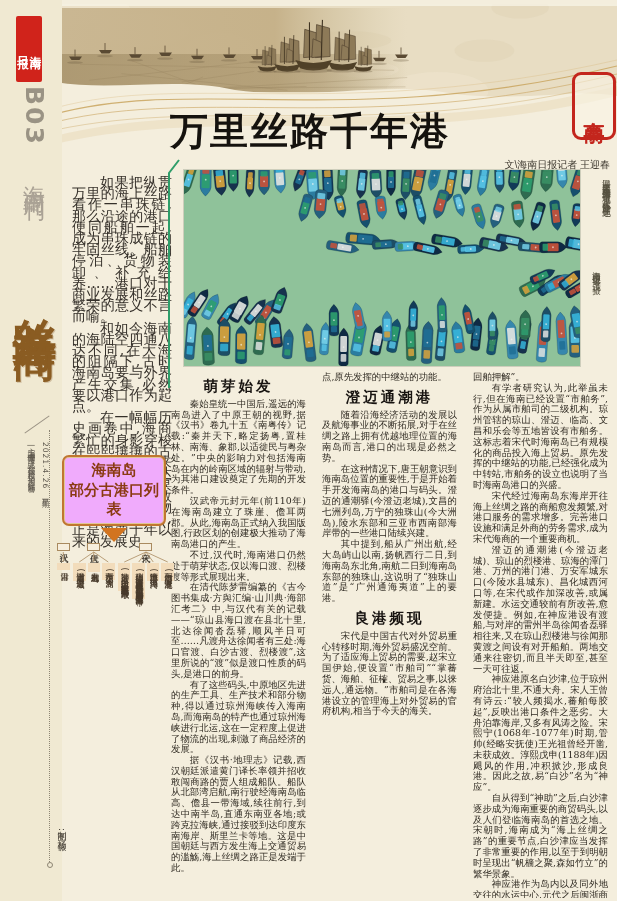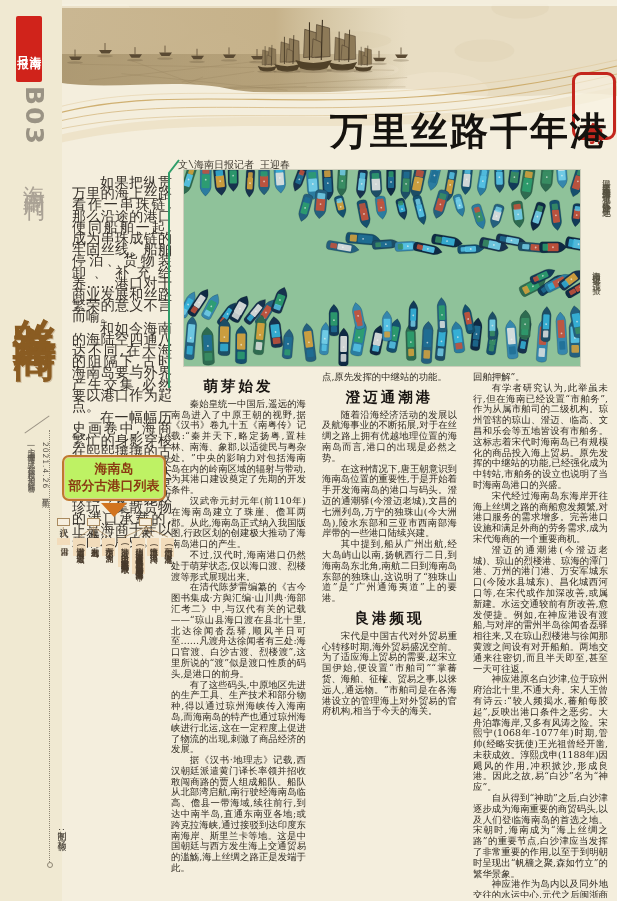--- a/index.html
+++ b/index.html
@@ -26,24 +26,24 @@
         border:1px solid #8d8573;border-radius:50%;background:#f0e9d2;}
   .chart-credit{position:absolute;left:55px;top:824px;writing-mode:vertical-rl;font-size:9px;color:#4c463c;
         letter-spacing:2px;font-family:"DejaVu Sans",sans-serif;}
   
   .banner{position:absolute;left:55px;top:4px;width:562px;height:98px;}
   .waves{position:absolute;left:55px;top:52px;width:562px;height:92px;pointer-events:none;}
   .seal{position:absolute;left:572px;top:72px;width:38px;height:62px;border:3px solid #c3261d;border-radius:9px;
         display:flex;align-items:center;justify-content:center;background:rgba(250,245,230,.6);}
   .seal-text{writing-mode:vertical-rl;color:#c3261d;font-weight:bold;font-size:21px;line-height:24px;
         font-family:"DejaVu Serif",serif;letter-spacing:2px;}
-  .title{position:absolute;left:170px;top:106px;width:440px;margin:0;text-align:right;font-size:38px;
+  .title{position:absolute;left:170px;top:106px;width:440px;margin:0;text-align:left;font-size:38px;
         font-weight:900;color:#15120e;letter-spacing:2px;font-family:"DejaVu Sans","Liberation Sans",sans-serif;}
-  .byline{position:absolute;left:178px;top:158px;width:440px;text-align:left;font-size:10px;color:#3a352c;
-        font-family:Liberation Mono, monospace;}
+  .byline{position:absolute;left:170px;top:158px;width:440px;text-align:right;font-size:10px;color:#3a352c;
+        font-family:Liberation Sans, sans-serif;}
   
   .intro{position:absolute;left:72px;top:177px;width:100px;font-size:14px;line-height:11.2px;
         text-align:justify;color:#35302a;}
   .intro p{margin:0;text-indent:2em;}
   .bracket{position:absolute;left:162px;top:158px;}
   .photo{position:absolute;left:184px;top:170px;width:396px;height:196px;overflow:hidden;box-shadow:0 0 0 1px rgba(90,110,90,.25);}
   .photo svg{display:block;}
   .photo-caption{position:absolute;left:582px;top:173px;height:194px;width:30px;writing-mode:vertical-rl;
         font-size:8.5px;line-height:10px;color:#55503f;letter-spacing:1px;font-family:"DejaVu Sans",sans-serif;}
   .photo-caption .cap-text{display:block;}
@@ -51,21 +51,21 @@
   
   .columns{position:absolute;left:171px;top:372px;width:437px;height:526px;display:flex;gap:16px;}
   .col{width:139px;height:526px;overflow:hidden;font-size:9.4px;line-height:10.8px;text-align:justify;color:#2f2a22;}
   .col p{margin:0;text-indent:2em;}
   .col p.cont{text-indent:0;}
   .sec-h{margin:9px 0 7px;text-align:center;font-size:14.5px;font-weight:bold;letter-spacing:3px;color:#171310;
         font-family:"DejaVu Sans",sans-serif;text-indent:0;}
   
   .timeline{position:absolute;left:55px;top:455px;width:118px;}
   .tl-box{margin:0 7px;border:2px solid #c0772f;border-radius:7px;padding:4px 2px;text-align:center;
-        color:#8a3a12;font-weight:bold;font-size:13px;line-height:1.3;background:#bef264;
+        color:#8a3a12;font-weight:bold;font-size:15px;line-height:1.3;background:#f0abfc;
         box-shadow:0 0 0 1px #e2c693 inset;font-family:"DejaVu Sans",sans-serif;}
   .tl-arrow{width:0;height:0;margin:2px auto 1px;border-left:13px solid transparent;
         border-right:13px solid transparent;border-top:14px solid #d2741f;}
   .tl-groups{display:flex;gap:3px;align-items:flex-start;justify-content:flex-start;margin-left:2px;}
   .tl-group{display:flex;flex-direction:column;align-items:center;}
   .era{writing-mode:vertical-rl;font-size:9px;line-height:11px;border:1px solid #a98a5f;background:#f6eedd;
         padding:2px 0;color:#3c342a;letter-spacing:1px;font-family:"DejaVu Sans",sans-serif;}
   .bars{display:flex;gap:2px;align-items:flex-start;}
   .bar{writing-mode:vertical-rl;font-size:8px;line-height:10.5px;background:#f2dcbb;color:#473a2b;
         padding:3px 1px;letter-spacing:0.5px;font-family:"DejaVu Sans",sans-serif;}

